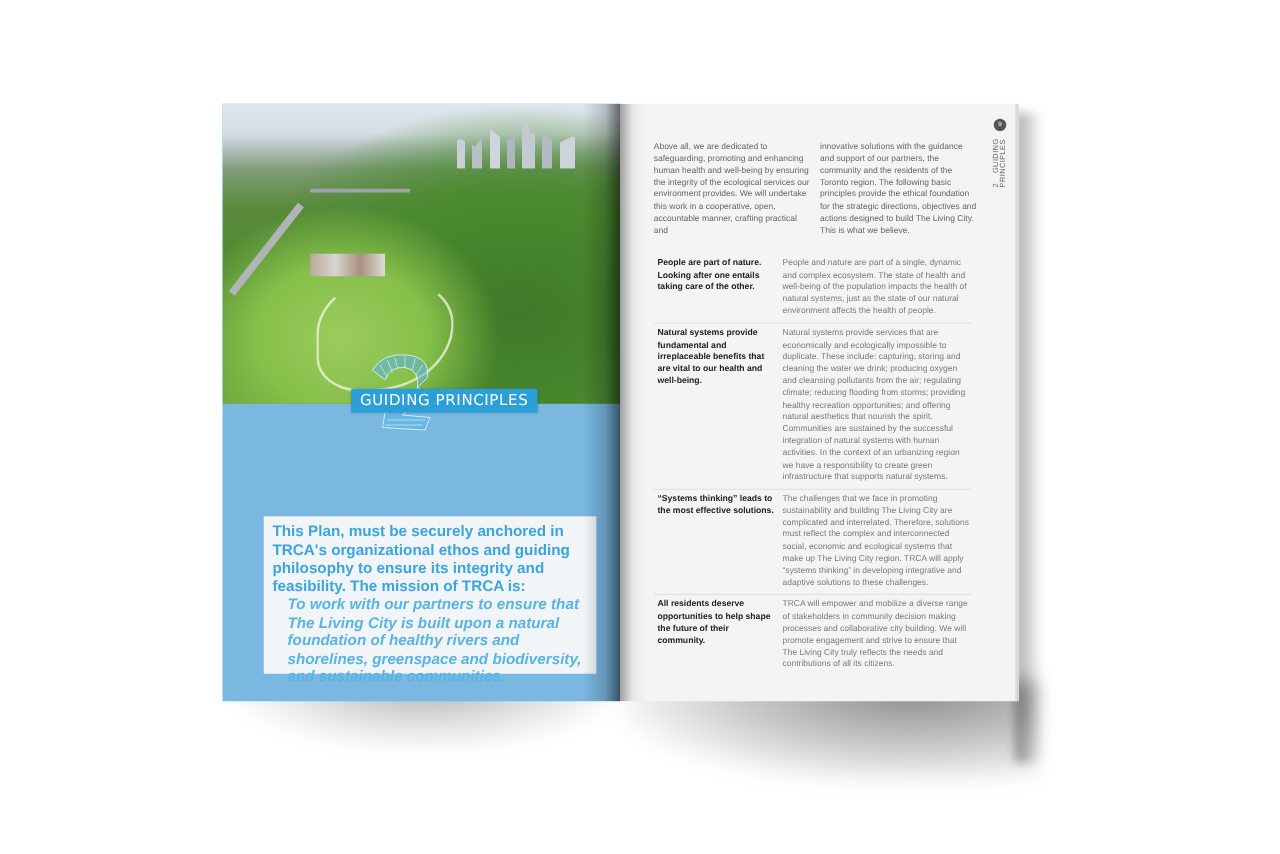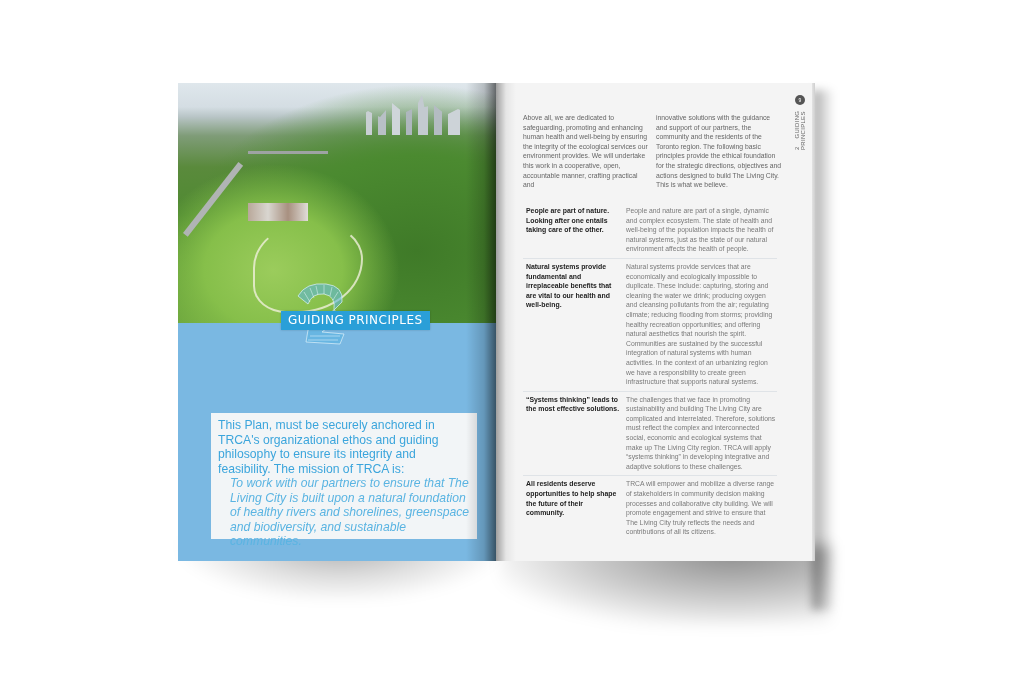--- a/index.html
+++ b/index.html
@@ -62,21 +62,21 @@
     position: absolute; left: 108px; top: 195px; width: 70px; height: 72px;
   }
   .section-tag {
     position: absolute; left: 103px; top: 228px; height: 19px; padding: 0 7px;
     background: #2a9fd8; color: #ffffff; font-size: 12px; letter-spacing: 0.5px;
     line-height: 19px; white-space: nowrap; font-family: "DejaVu Sans", sans-serif;
     box-shadow: 0 0 2px rgba(0,0,0,0.2);
   }
   .mission-box {
     position: absolute; left: 33px; top: 330px; width: 266px; height: 126px;
-    background: #f2f5f7; padding: 5px 7px;
+    background: #f2f5f7; padding: 5px 7px; font-weight: bold;
   }
   .mission-intro {
     color: #3ba5dc; font-size: 12.2px; line-height: 14.5px;
   }
   .mission-quote {
     color: #5ab4e2; font-size: 12.2px; line-height: 14.5px; font-style: italic; padding-left: 12px;
   }
   .spine-shadow {
     position: absolute; right: 0; top: 0; width: 30px; height: 478px;
     background: linear-gradient(to right, rgba(0,0,0,0) 0%, rgba(0,0,0,0.18) 60%, rgba(0,0,0,0.55) 100%);

